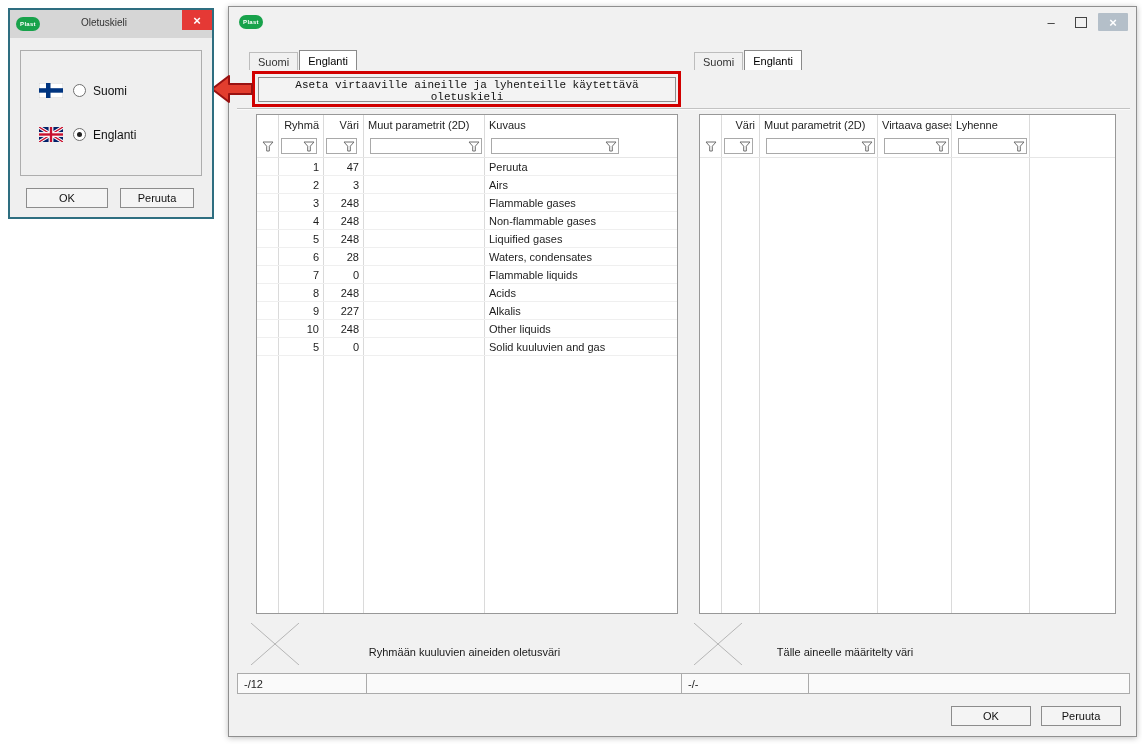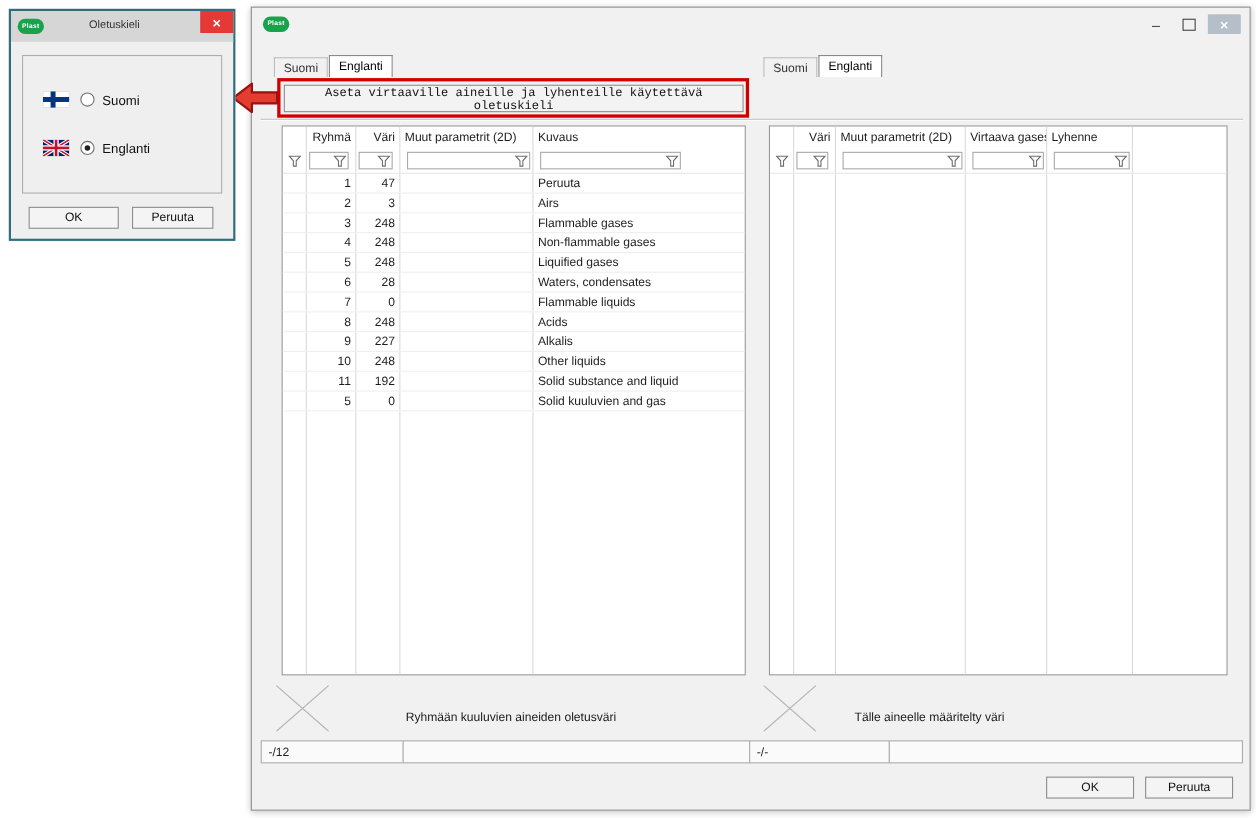--- a/index.html
+++ b/index.html
@@ -337,27 +337,20 @@
         </div>
         <div class="grow">
           <div class="gc c-ind"></div>
           <div class="gc c0">10</div>
           <div class="gc c1">248</div>
           <div class="gc c2"></div>
           <div class="gc c3">Other liquids</div>
         </div>
         <div class="grow">
           <div class="gc c-ind"></div>
-          <div class="gc c0">11</div>
-          <div class="gc c1">192</div>
-          <div class="gc c2"></div>
-          <div class="gc c3">Solid substance and liquid</div>
-        </div>
-        <div class="grow">
-          <div class="gc c-ind"></div>
           <div class="gc c0">5</div>
           <div class="gc c1">0</div>
           <div class="gc c2"></div>
           <div class="gc c3">Solid kuuluvien and gas</div>
         </div>
       </div>
     <div class="gfill">
       <div class="gc c-ind"></div>
       <div class="gc c0"></div>
       <div class="gc c1"></div>

